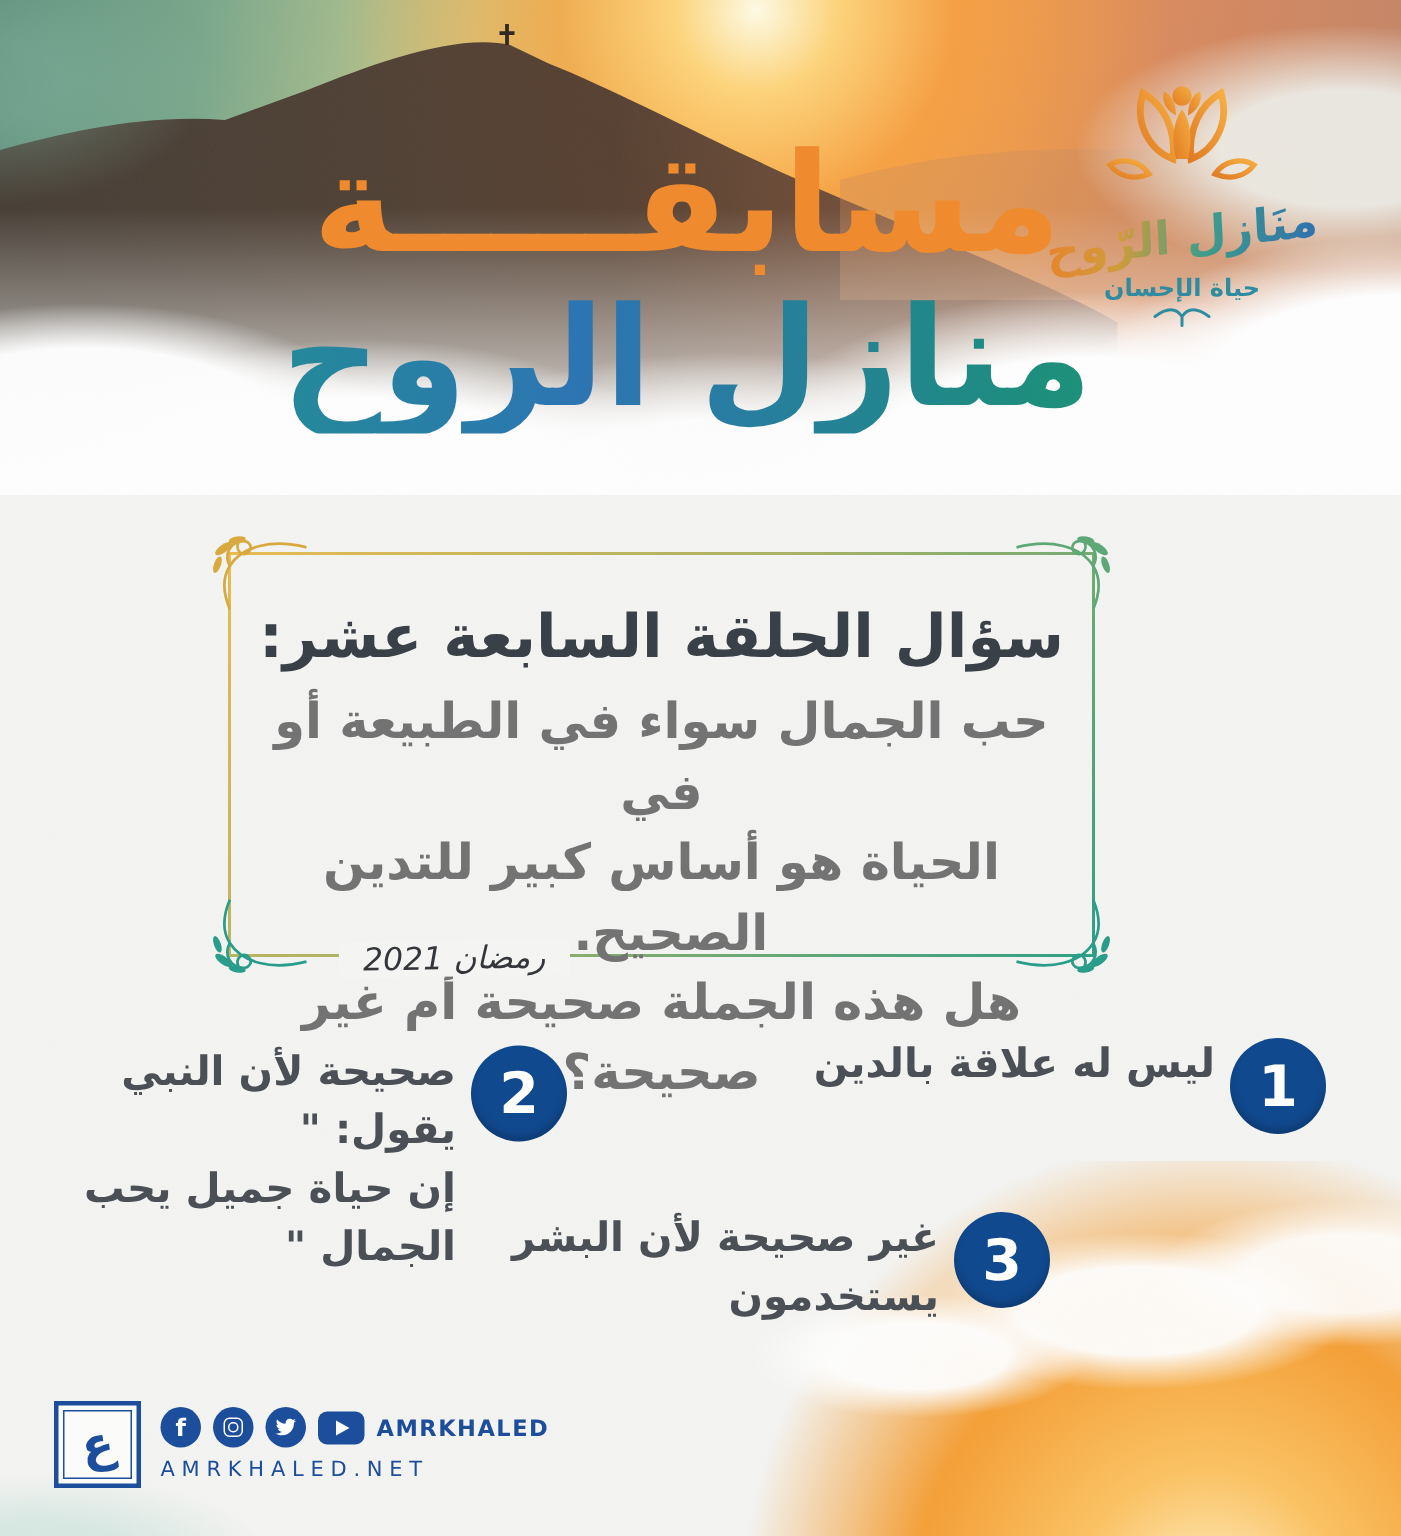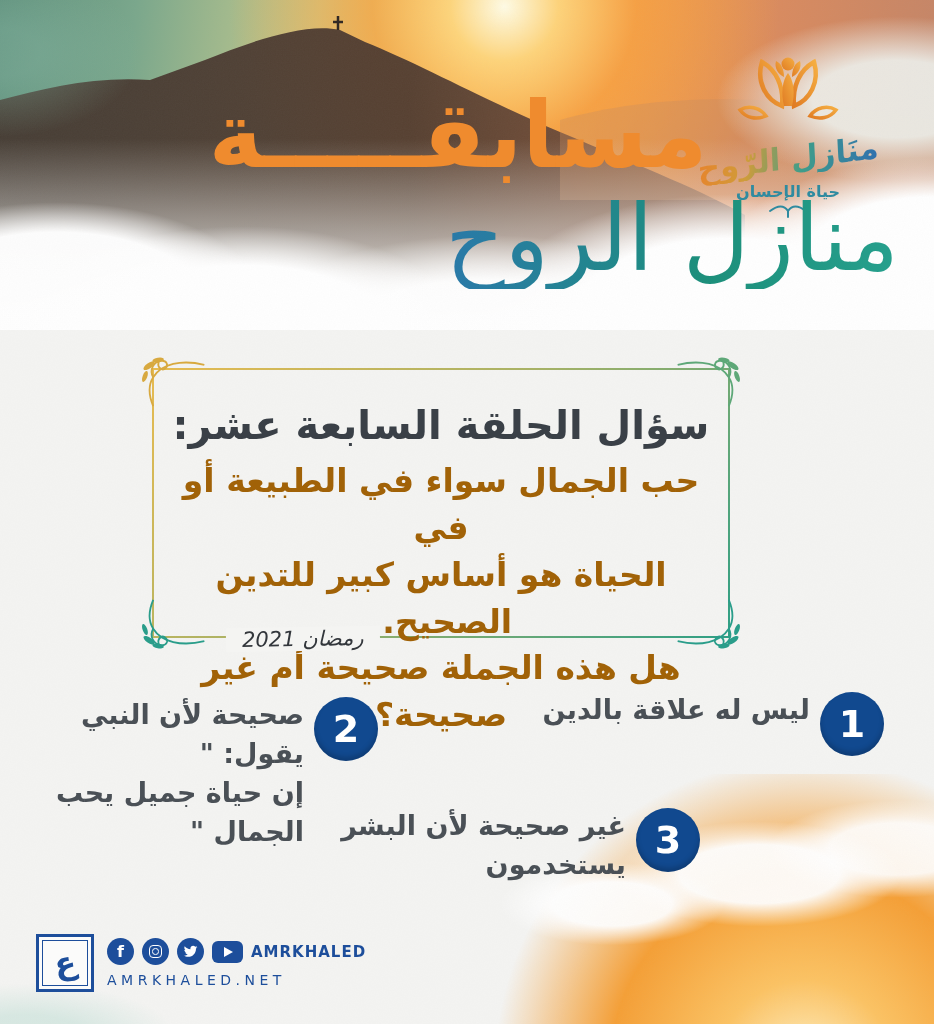--- a/index.html
+++ b/index.html
@@ -49,33 +49,33 @@
     display:inline-block; font-size:31px; font-weight:bold; transform:rotate(-7deg) skewX(-4deg);
     background:linear-gradient(100deg,#e8832c 0%, #cf9c3a 28%, #3f9d8a 58%, #2f6fb0 100%);
     -webkit-background-clip:text; background-clip:text; color:transparent; margin-top:2px;
   }
   .brand-sub { font-size:16px; font-weight:bold; color:#2f8ba0; margin-top:6px; letter-spacing:1px; }
   .brand-bird { margin-top:2px; }
 
   
   .main-title { position:absolute; top:86px; left:17px; width:882px; text-align:center; direction:rtl; z-index:3; }
   .mt1 { font-size:92px; font-weight:bold; color:#ef8b2e; line-height:1.08; }
-  .mt2 { font-size:92px; font-weight:normal; line-height:1.08; margin-top:4px;
+  .mt2 { font-size:92px; font-weight:bold; line-height:1.08; margin-top:4px;
     background:linear-gradient(90deg,#1d9b83 0%, #2d74b3 42%, #1d8f7b 78%, #26a08d 100%);
-    -webkit-background-clip:text; background-clip:text; color:transparent;text-align:right;
+    -webkit-background-clip:text; background-clip:text; color:transparent;
   }
 
   
   .card { position:absolute; left:152px; top:368px; width:578px; height:270px; z-index:3;
     border:2px solid #cbb565;
     border-image:linear-gradient(135deg,#e7bb51 0%, #a8b266 45%, #2f9f85 100%) 1;
     direction:rtl; text-align:center;
   }
   .card-heading { margin-top:32px; font-size:40px; font-weight:bold; color:#3a4047; }
-  .card-line { font-size:33px; font-weight:bold; color:#a16207; line-height:1.42; }
+  .card-line { font-size:33px; font-weight:bold; color:#737373; line-height:1.42; }
   .card-line.first { margin-top:10px; }
   .card-sign { position:absolute; bottom:-15px; left:72px; background:#f4f4f2; padding:0 16px;
     font-size:21px; font-style:italic; color:#33373c; transform:rotate(-1deg); direction:rtl; }
   .orn { position:absolute; width:66px; height:66px; pointer-events:none; }
   .orn.tl { left:-14px; top:-15px; }
   .orn.tr { right:-14px; top:-15px; transform:scaleX(-1); }
   .orn.bl { left:-14px; bottom:-15px; transform:scaleY(-1); }
   .orn.br { right:-14px; bottom:-15px; transform:scale(-1,-1); }
 
   

